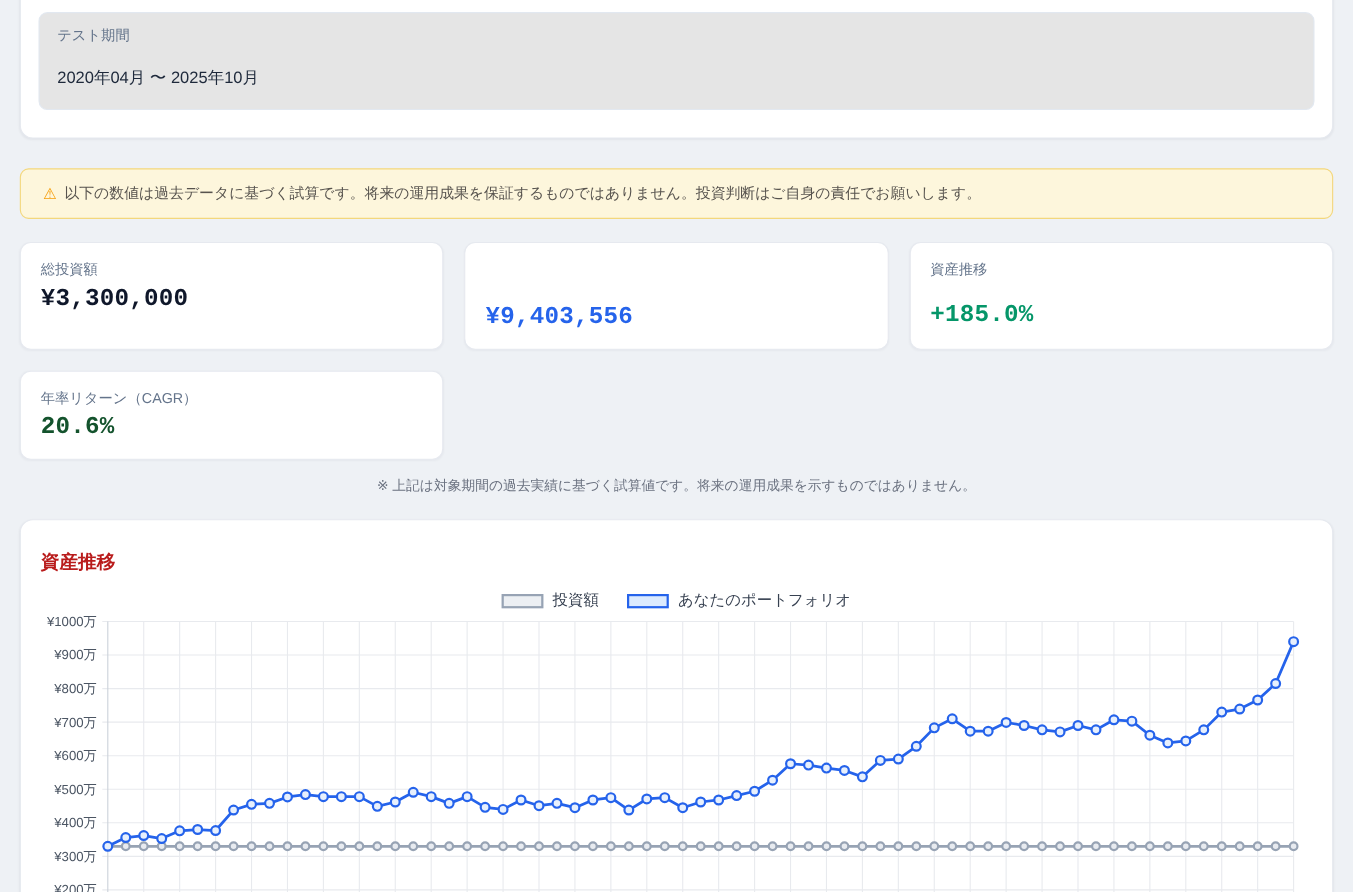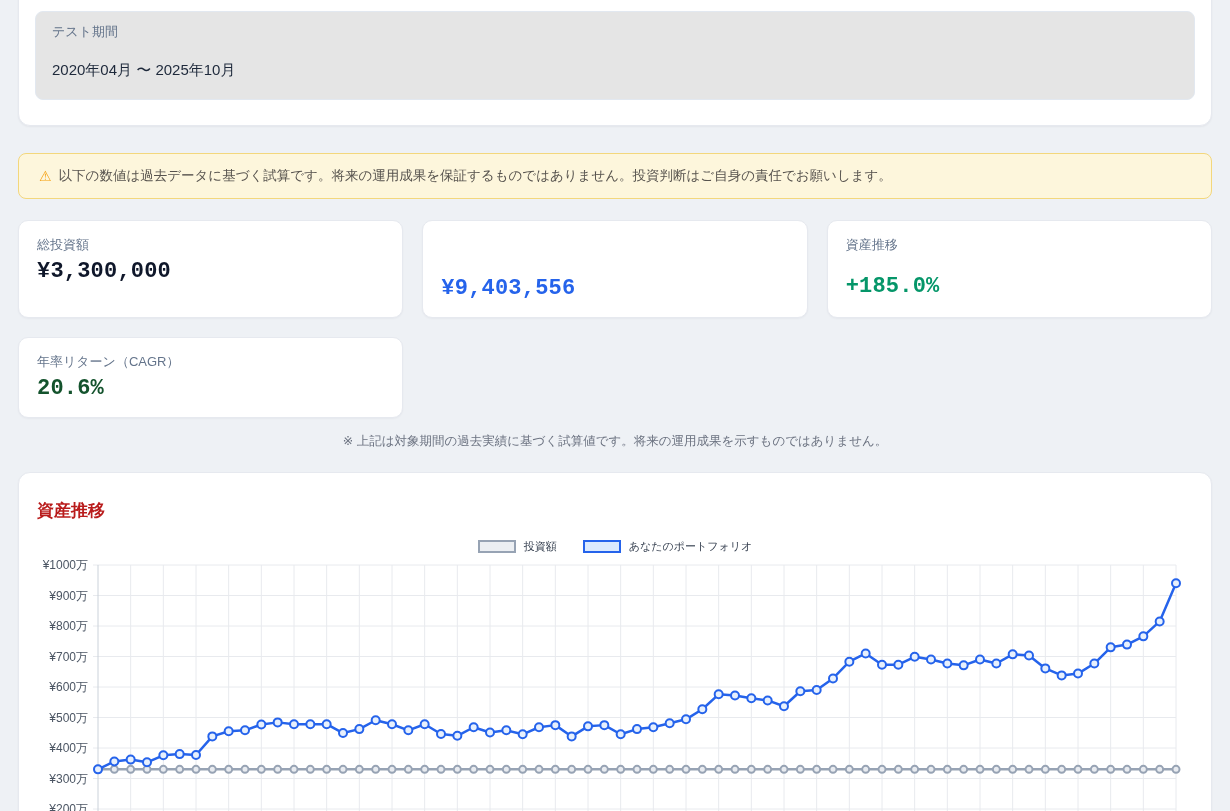--- a/index.html
+++ b/index.html
@@ -63,21 +63,21 @@
   
   .chart-card { margin-top:22px; height:500px; padding:26px 0 0 0; }
   .chart-title { font-size:17px; font-weight:bold; color:#b91c1c; padding:0 18px; }
   .legend {
     margin-top:16px;
     display:flex; justify-content:center; align-items:center; gap:26px;
     height:16px;
   }
   .legend-item { display:flex; align-items:center; gap:8px; cursor:default; }
   .swatch { width:38px; height:13px; border:2px solid; display:inline-block; }
-  .legend-label { font-size:11px; color:#374151; }
+  .legend-label { font-size:14px; color:#374151; }
   .chart-wrap { position:relative; width:1192px; height:400px; margin-top:2px; }
   svg text { font-family:"Liberation Sans","DejaVu Sans",sans-serif; }
 </style>
 </head>
 <body>
 
 <div class="container">
 
   <div class="card period-card">
     <div class="period-box">

